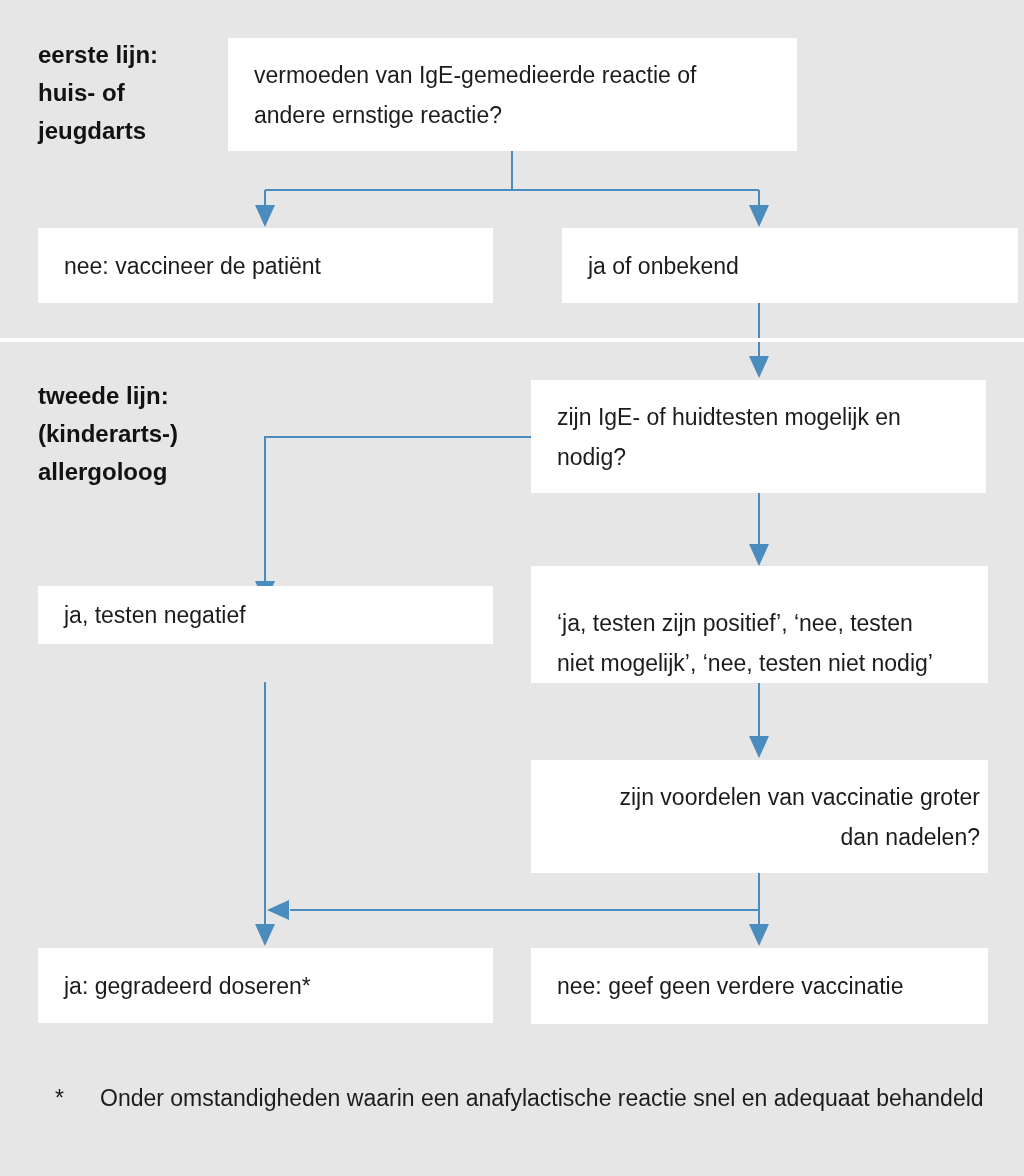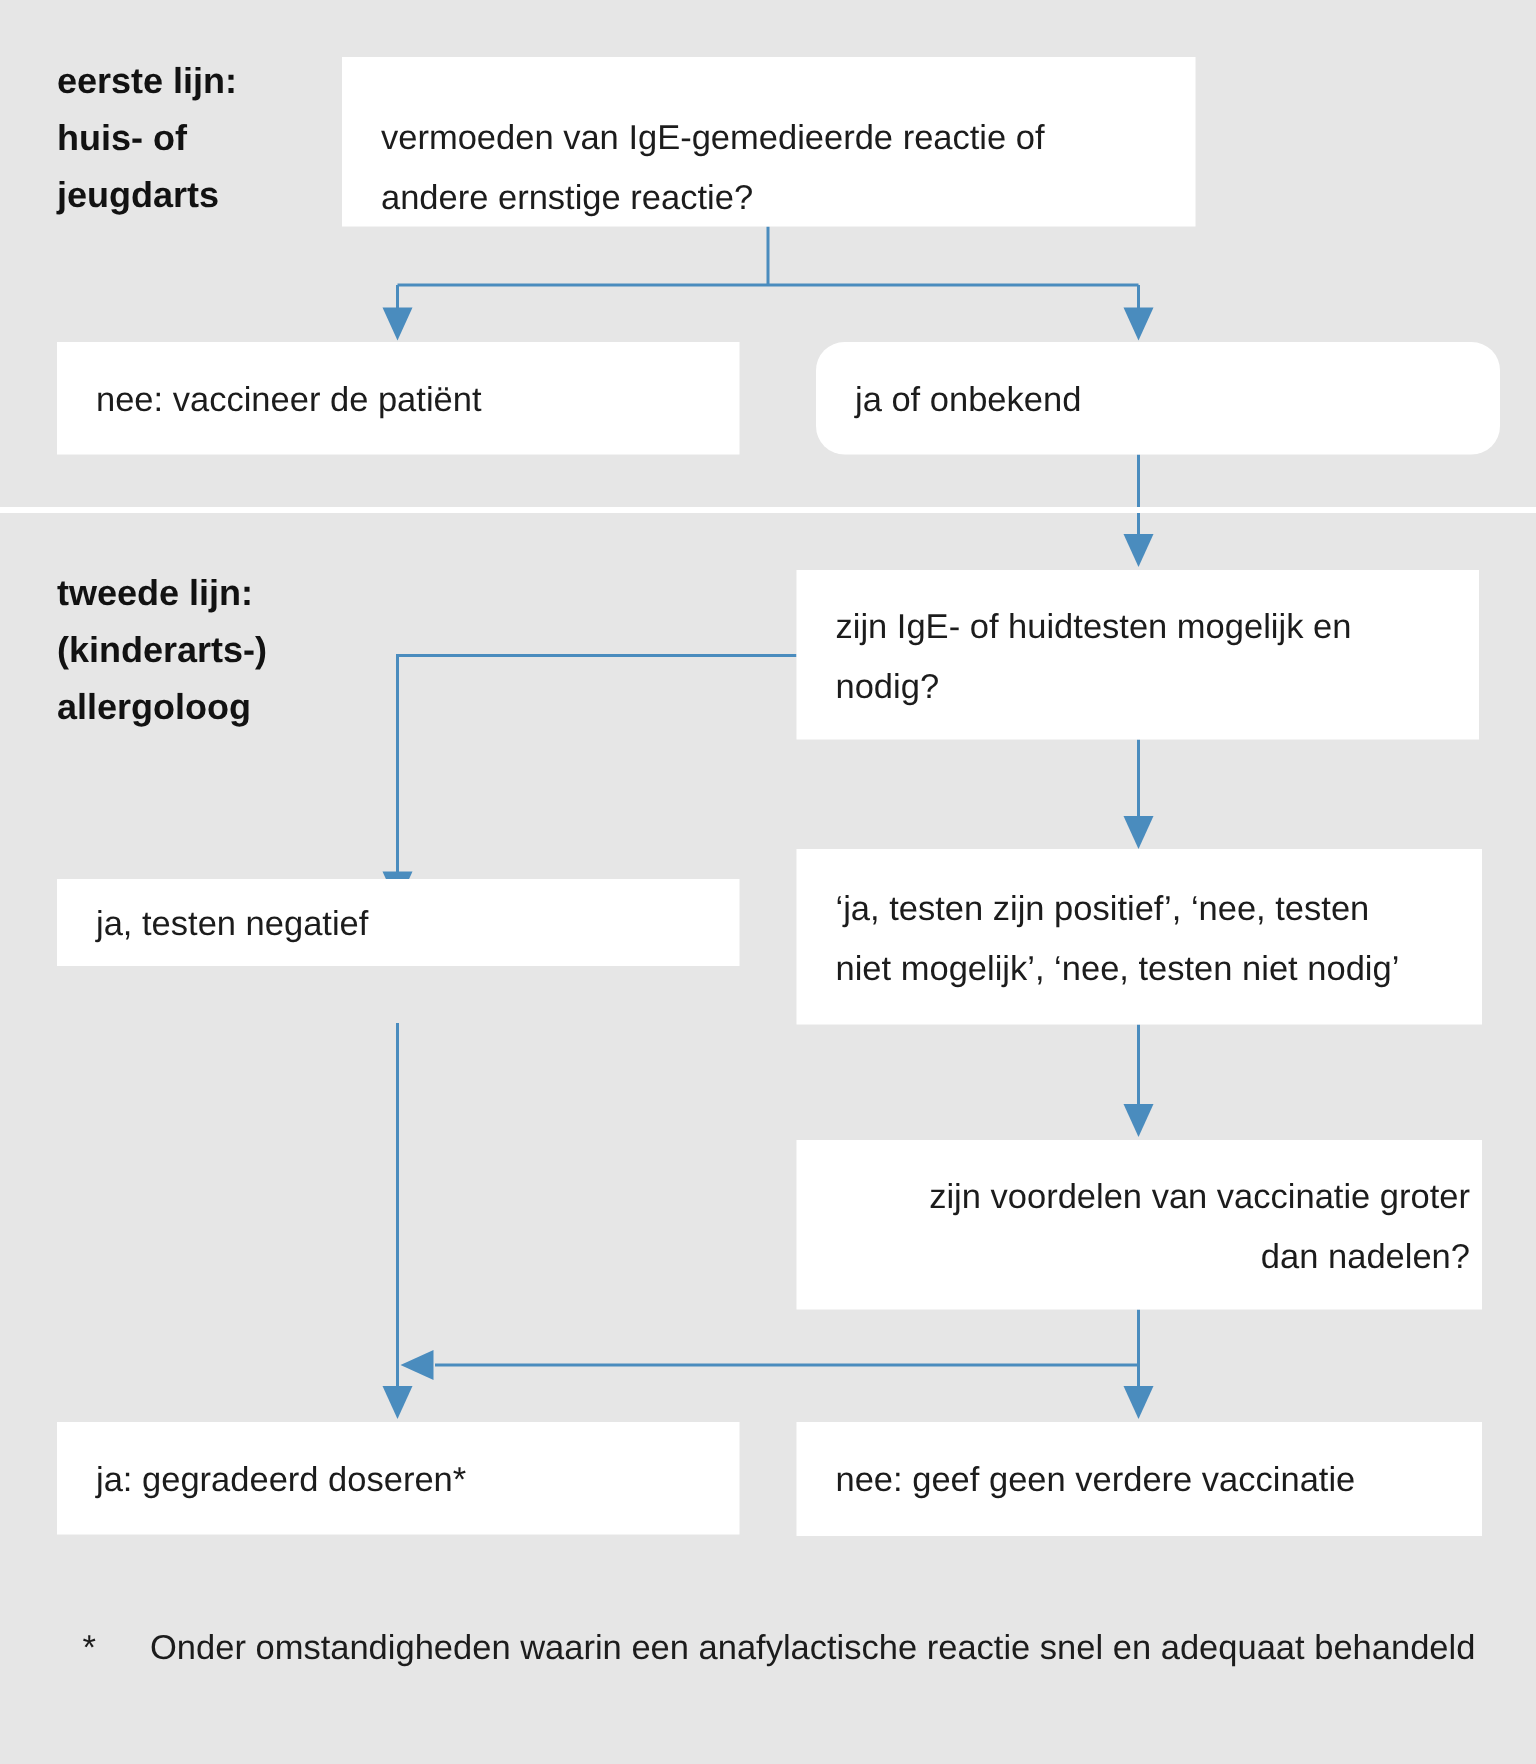--- a/index.html
+++ b/index.html
@@ -108,47 +108,47 @@
       <polygon points="289,900 289,920 267,910"></polygon>
     </g>
   </svg>
 
   <div class="section-label" style="left:38px; top:36px;">
     <div class="line">eerste lijn:</div>
     <div class="line">huis- of</div>
     <div class="line">jeugdarts</div>
   </div>
 
-  <div class="flow-box" style="left:228px; top:38px; width:569px; height:113px;justify-content:flex-end;">
+  <div class="flow-box" style="left:228px; top:38px; width:569px; height:113px;">
     <div class="line">vermoeden van IgE-gemedieerde reactie of</div>
     <div class="line">andere ernstige reactie?</div>
   </div>
 
   <div class="flow-box" style="left:38px; top:228px; width:455px; height:75px;">
     <div class="line">nee: vaccineer de patiënt</div>
   </div>
 
-  <div class="flow-box" style="left:544px; top:228px; width:456px; height:75px;border-radius:19px;">
+  <div class="flow-box" style="left:562px; top:228px; width:456px; height:75px;">
     <div class="line">ja of onbekend</div>
   </div>
 
   <div class="divider"></div>
 
   <div class="section-label" style="left:38px; top:377px;">
     <div class="line">tweede lijn:</div>
     <div class="line">(kinderarts-)</div>
     <div class="line">allergoloog</div>
   </div>
 
   <div class="flow-box" style="left:531px; top:380px; width:455px; height:113px;">
     <div class="line">zijn IgE- of huidtesten mogelijk en</div>
     <div class="line">nodig?</div>
   </div>
 
-  <div class="flow-box" style="left:531px; top:566px; width:457px; height:117px;">
+  <div class="flow-box" style="left:531px; top:566px; width:457px; height:117px;justify-content:flex-end;">
     <div class="line">‘ja, testen zijn positief’, ‘nee, testen</div>
     <div class="line">niet mogelijk’, ‘nee, testen niet nodig’</div>
   </div>
 
   <div class="flow-box" style="left:38px; top:586px; width:455px; height:58px;">
     <div class="line">ja, testen negatief</div>
   </div>
 
   <div class="flow-box" style="left:531px; top:760px; width:457px; height:113px;align-items:flex-end;">
     <div class="line">zijn voordelen van vaccinatie groter</div>

